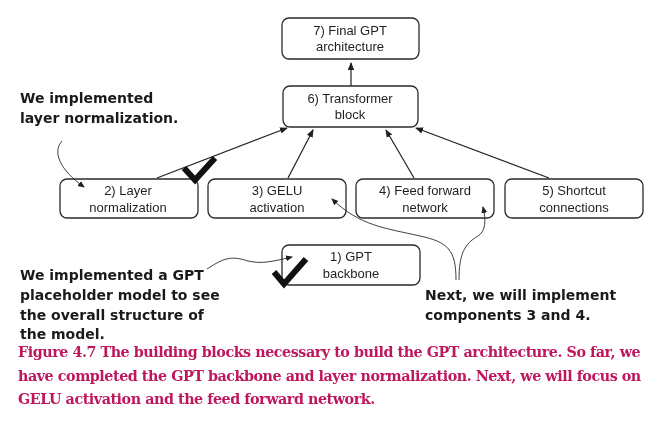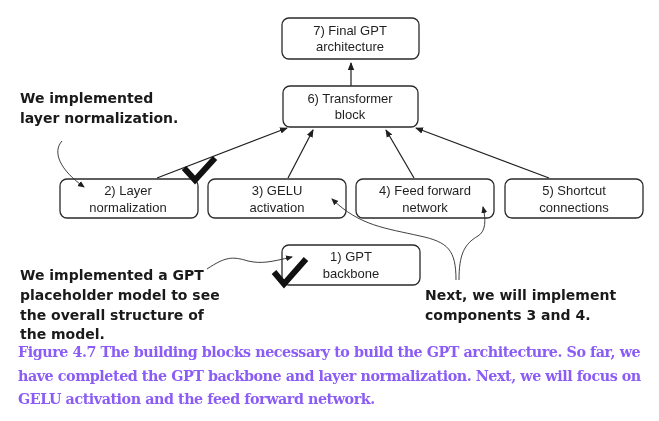--- a/index.html
+++ b/index.html
@@ -7,21 +7,21 @@
     #diagram { position: absolute; left: 0; top: 0; width: 659px; height: 340px; }
     .node rect { fill: #ffffff; stroke: #2a2a2a; stroke-width: 1.3; }
     .node text { font-family: "Liberation Sans", sans-serif; font-size: 13px; fill: #1f1f1f; text-anchor: middle; }
     .edge { stroke: #1f1f1f; stroke-width: 1.2; fill: none; }
     .curve { stroke: #2a2a2a; stroke-width: 0.9; fill: none; }
     .check { stroke: #111111; stroke-width: 6; fill: none; stroke-linecap: butt; stroke-linejoin: miter; }
     .note { font-family: "DejaVu Sans", sans-serif; font-weight: bold; font-size: 14px; fill: #1a1a1a; }
     #caption {
       position: absolute; left: 18px; top: 341px; width: 630px;
       font-family: "DejaVu Serif", serif; font-weight: bold; font-size: 14.3px;
-      line-height: 23.5px; color: #8b5cf6; letter-spacing: -0.45px;
+      line-height: 23.5px; color: #be185d; letter-spacing: -0.45px;
     }
   </style>
 </head>
 <body>
 
 <svg id="diagram" viewBox="0 0 659 340" xmlns="http://www.w3.org/2000/svg">
   <defs>
     <marker id="arrowhead" markerWidth="8" markerHeight="8" refX="7" refY="4" orient="auto" markerUnits="userSpaceOnUse">
       <path d="M0,0.8 L8,4 L0,7.2 Z" fill="#1f1f1f"></path>
     </marker>

